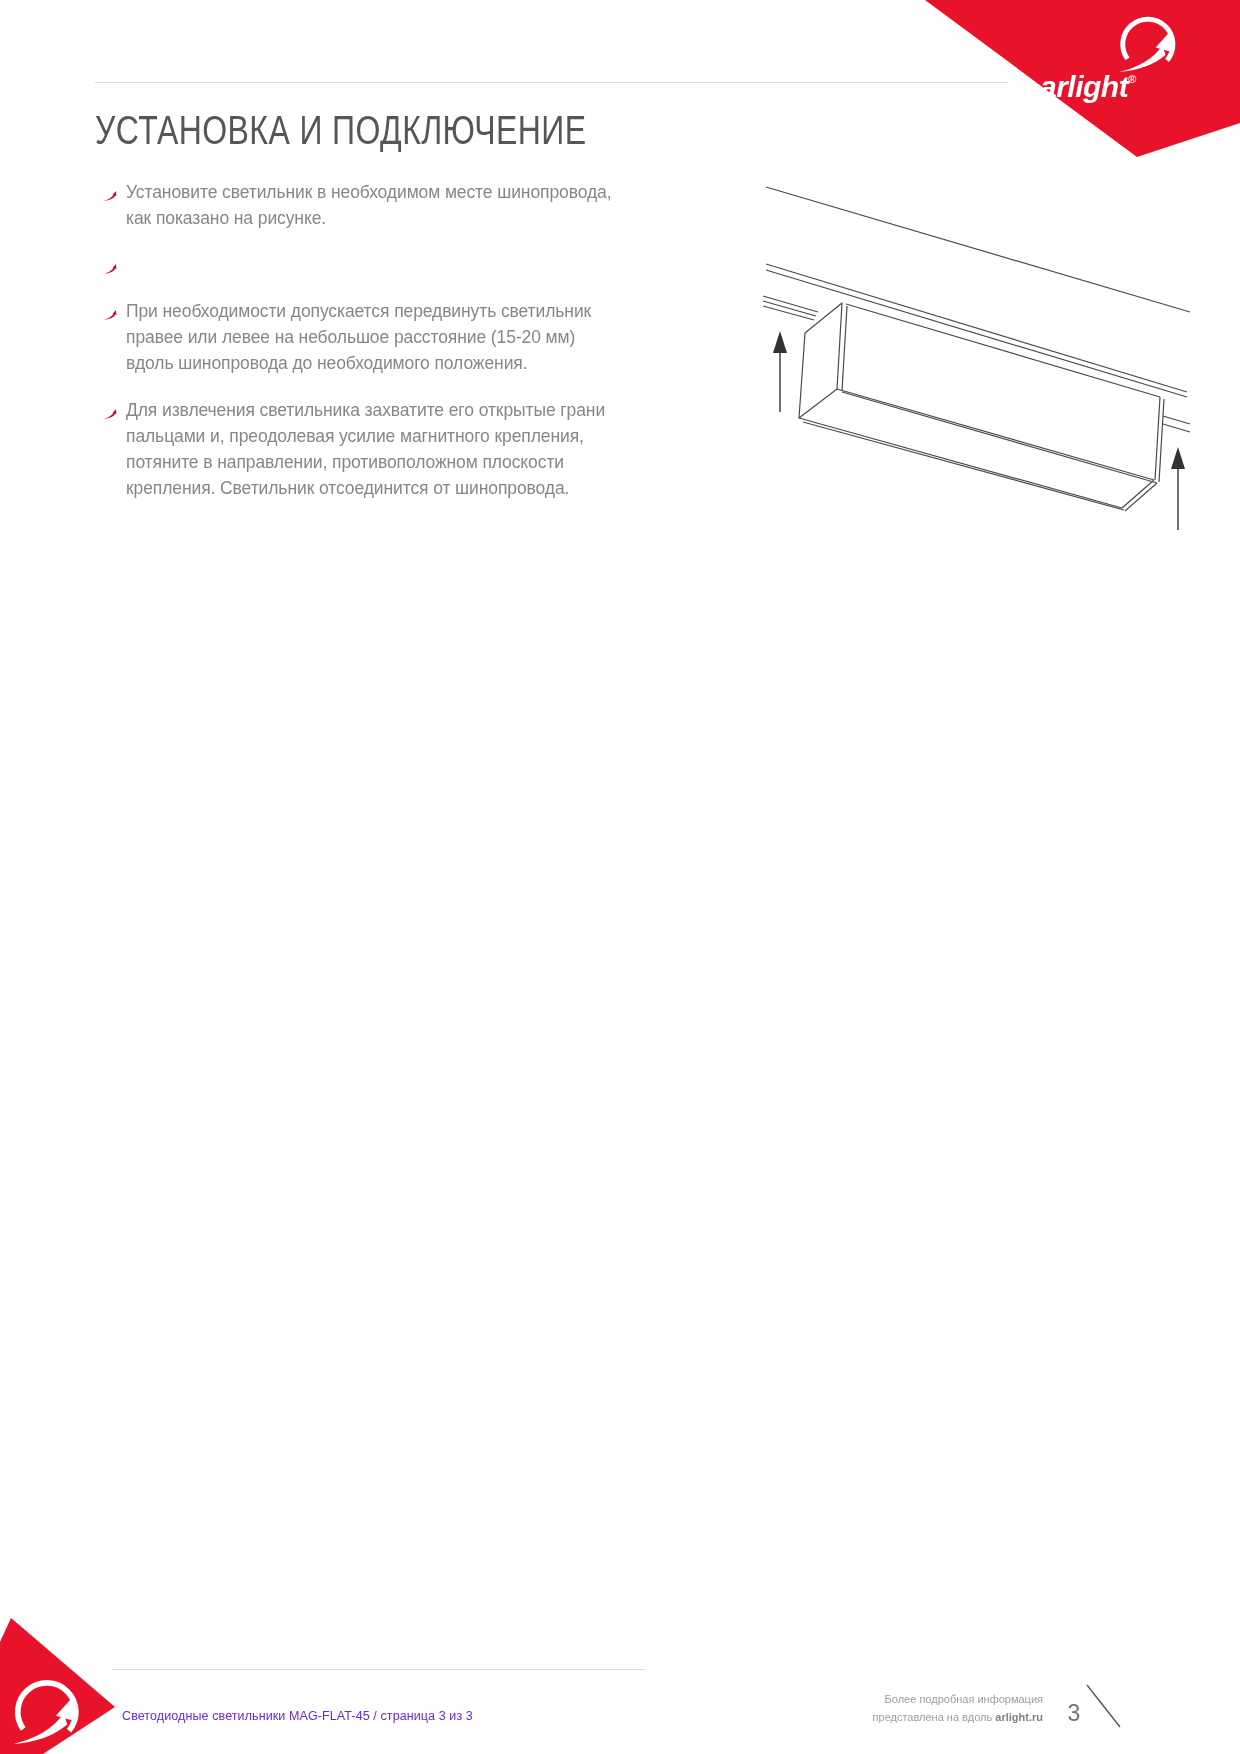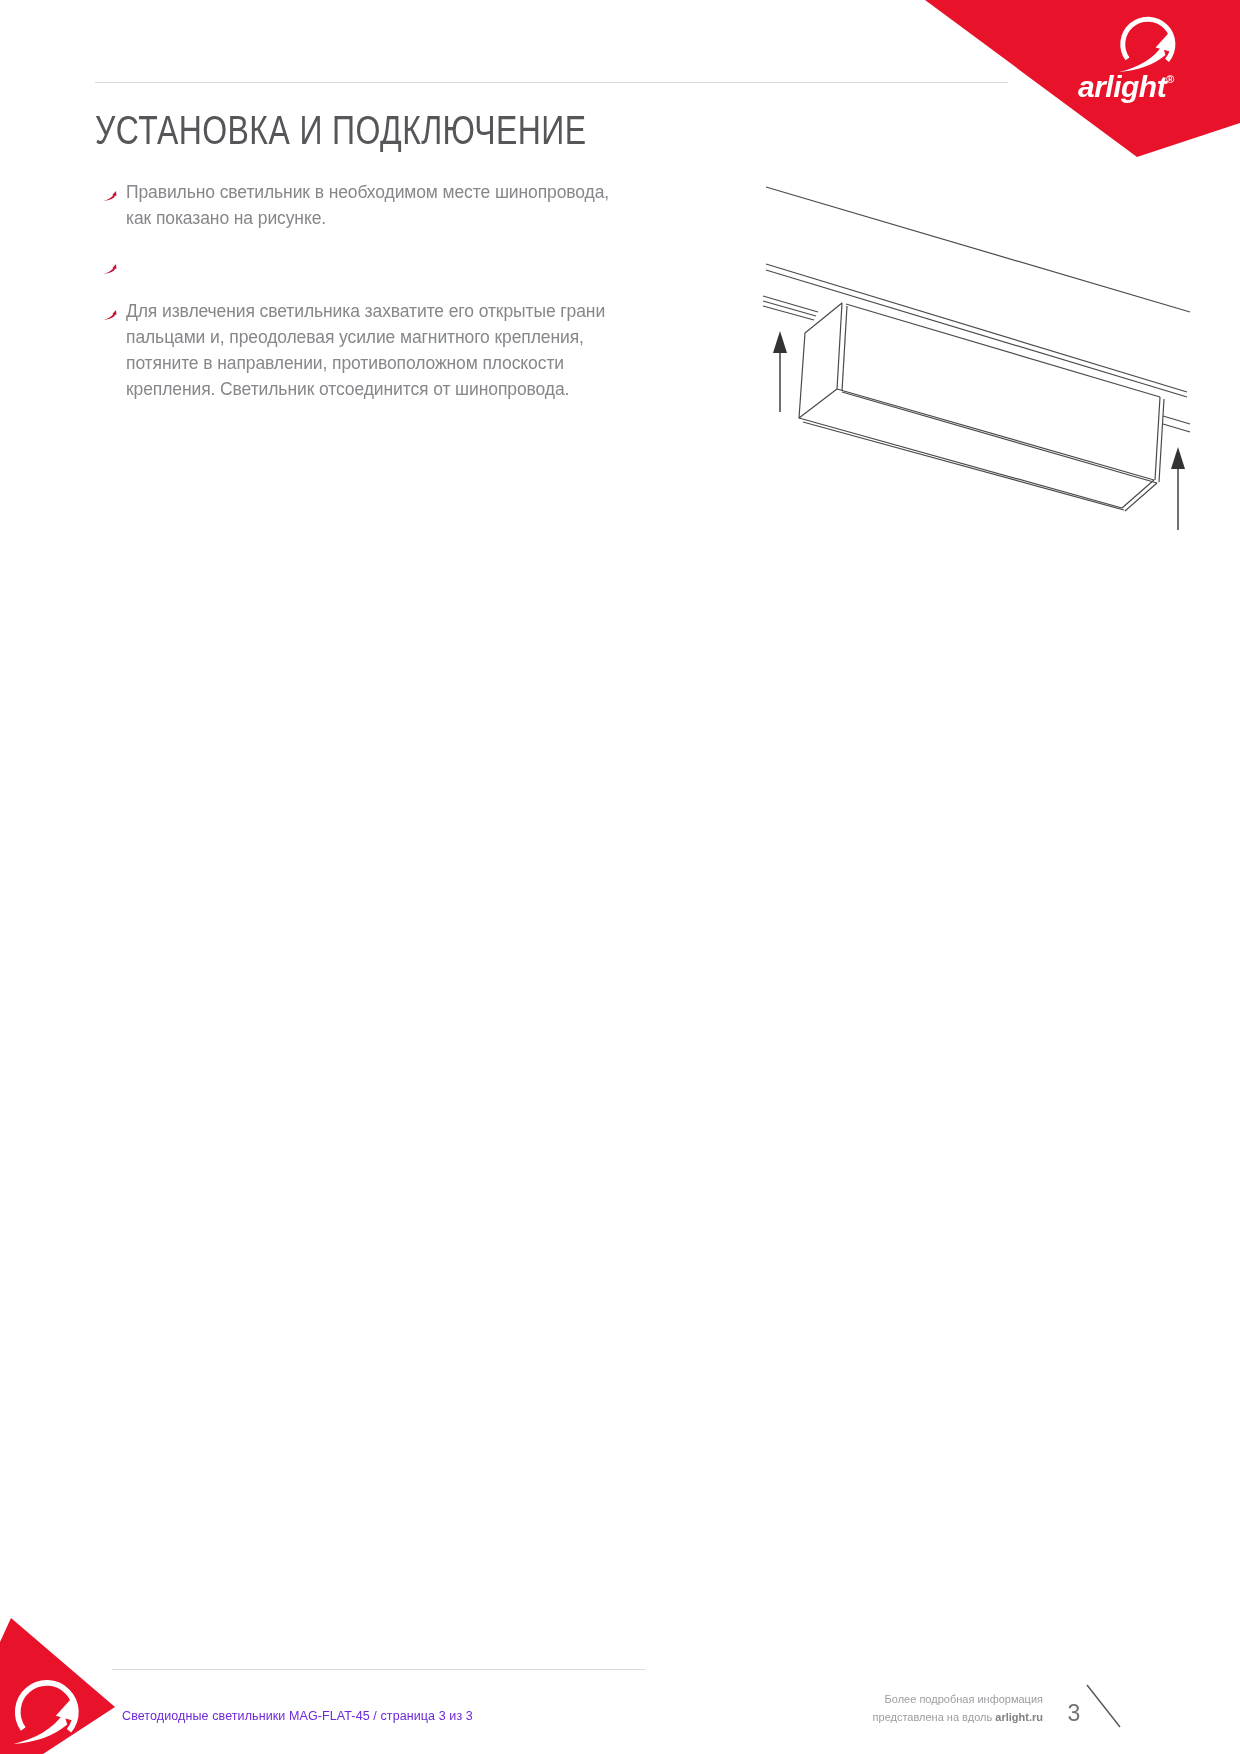--- a/index.html
+++ b/index.html
@@ -11,21 +11,21 @@
     color:#85878a;
   }
   
   .rule-top {
     position:absolute; left:95px; top:82px; width:913px; height:1px;
     background:#dadbdc;
   }
   .banner-svg { position:absolute; left:925px; top:0; width:315px; height:157px; display:block; }
   .brand-swoosh { position:absolute; left:1110px; top:8px; width:76px; height:76px; }
   .brand-wordmark {
-    position:absolute; left:1078px; top:70px; width:160px;
+    position:absolute; left:1040px; top:70px; width:160px;
     color:#ffffff; font-size:30px; font-weight:700; font-style:italic;
     letter-spacing:-0.5px; white-space:nowrap;
   }
   .brand-wordmark .reg { font-size:11px; font-style:normal; vertical-align:14px; letter-spacing:0; }
   .page-title {
     position:absolute; left:95px; top:108px;
     font-size:40px; line-height:44px; font-weight:400; color:#55565a;
     letter-spacing:0.5px; white-space:nowrap;
     transform:scaleX(0.80); transform-origin:left top;
   }
@@ -88,27 +88,35 @@
   </svg>
   <div class="brand-wordmark"><span>arlight</span><span class="reg">®</span></div>
 
   <h1 class="page-title">УСТАНОВКА И ПОДКЛЮЧЕНИЕ</h1>
 
   <div class="bullets">
     <div class="bullet">
       <svg class="bullet-marker" viewBox="0 0 100 100">
           <use href="#swoosh-arrow" fill="#C51230"></use>
         </svg>
-      <div class="bullet-text">Правильно светильник в необходимом месте шинопровода,
+      <div class="bullet-text">Установите светильник в необходимом месте шинопровода,
 как показано на рисунке.</div>
     </div>
     <div class="bullet">
       <svg class="bullet-marker" viewBox="0 0 100 100">
           <use href="#swoosh-arrow" fill="#C51230"></use>
         </svg>
+    </div>
+    <div class="bullet">
+      <svg class="bullet-marker" viewBox="0 0 100 100">
+          <use href="#swoosh-arrow" fill="#C51230"></use>
+        </svg>
+      <div class="bullet-text">При необходимости допускается передвинуть светильник
+правее или левее на небольшое расстояние (15-20 мм)
+вдоль шинопровода до необходимого положения.</div>
     </div>
     <div class="bullet">
       <svg class="bullet-marker" viewBox="0 0 100 100">
           <use href="#swoosh-arrow" fill="#C51230"></use>
         </svg>
       <div class="bullet-text">Для извлечения светильника захватите его открытые грани
 пальцами и, преодолевая усилие магнитного крепления,
 потяните в направлении, противоположном плоскости
 крепления. Светильник отсоединится от шинопровода.</div>
     </div>

